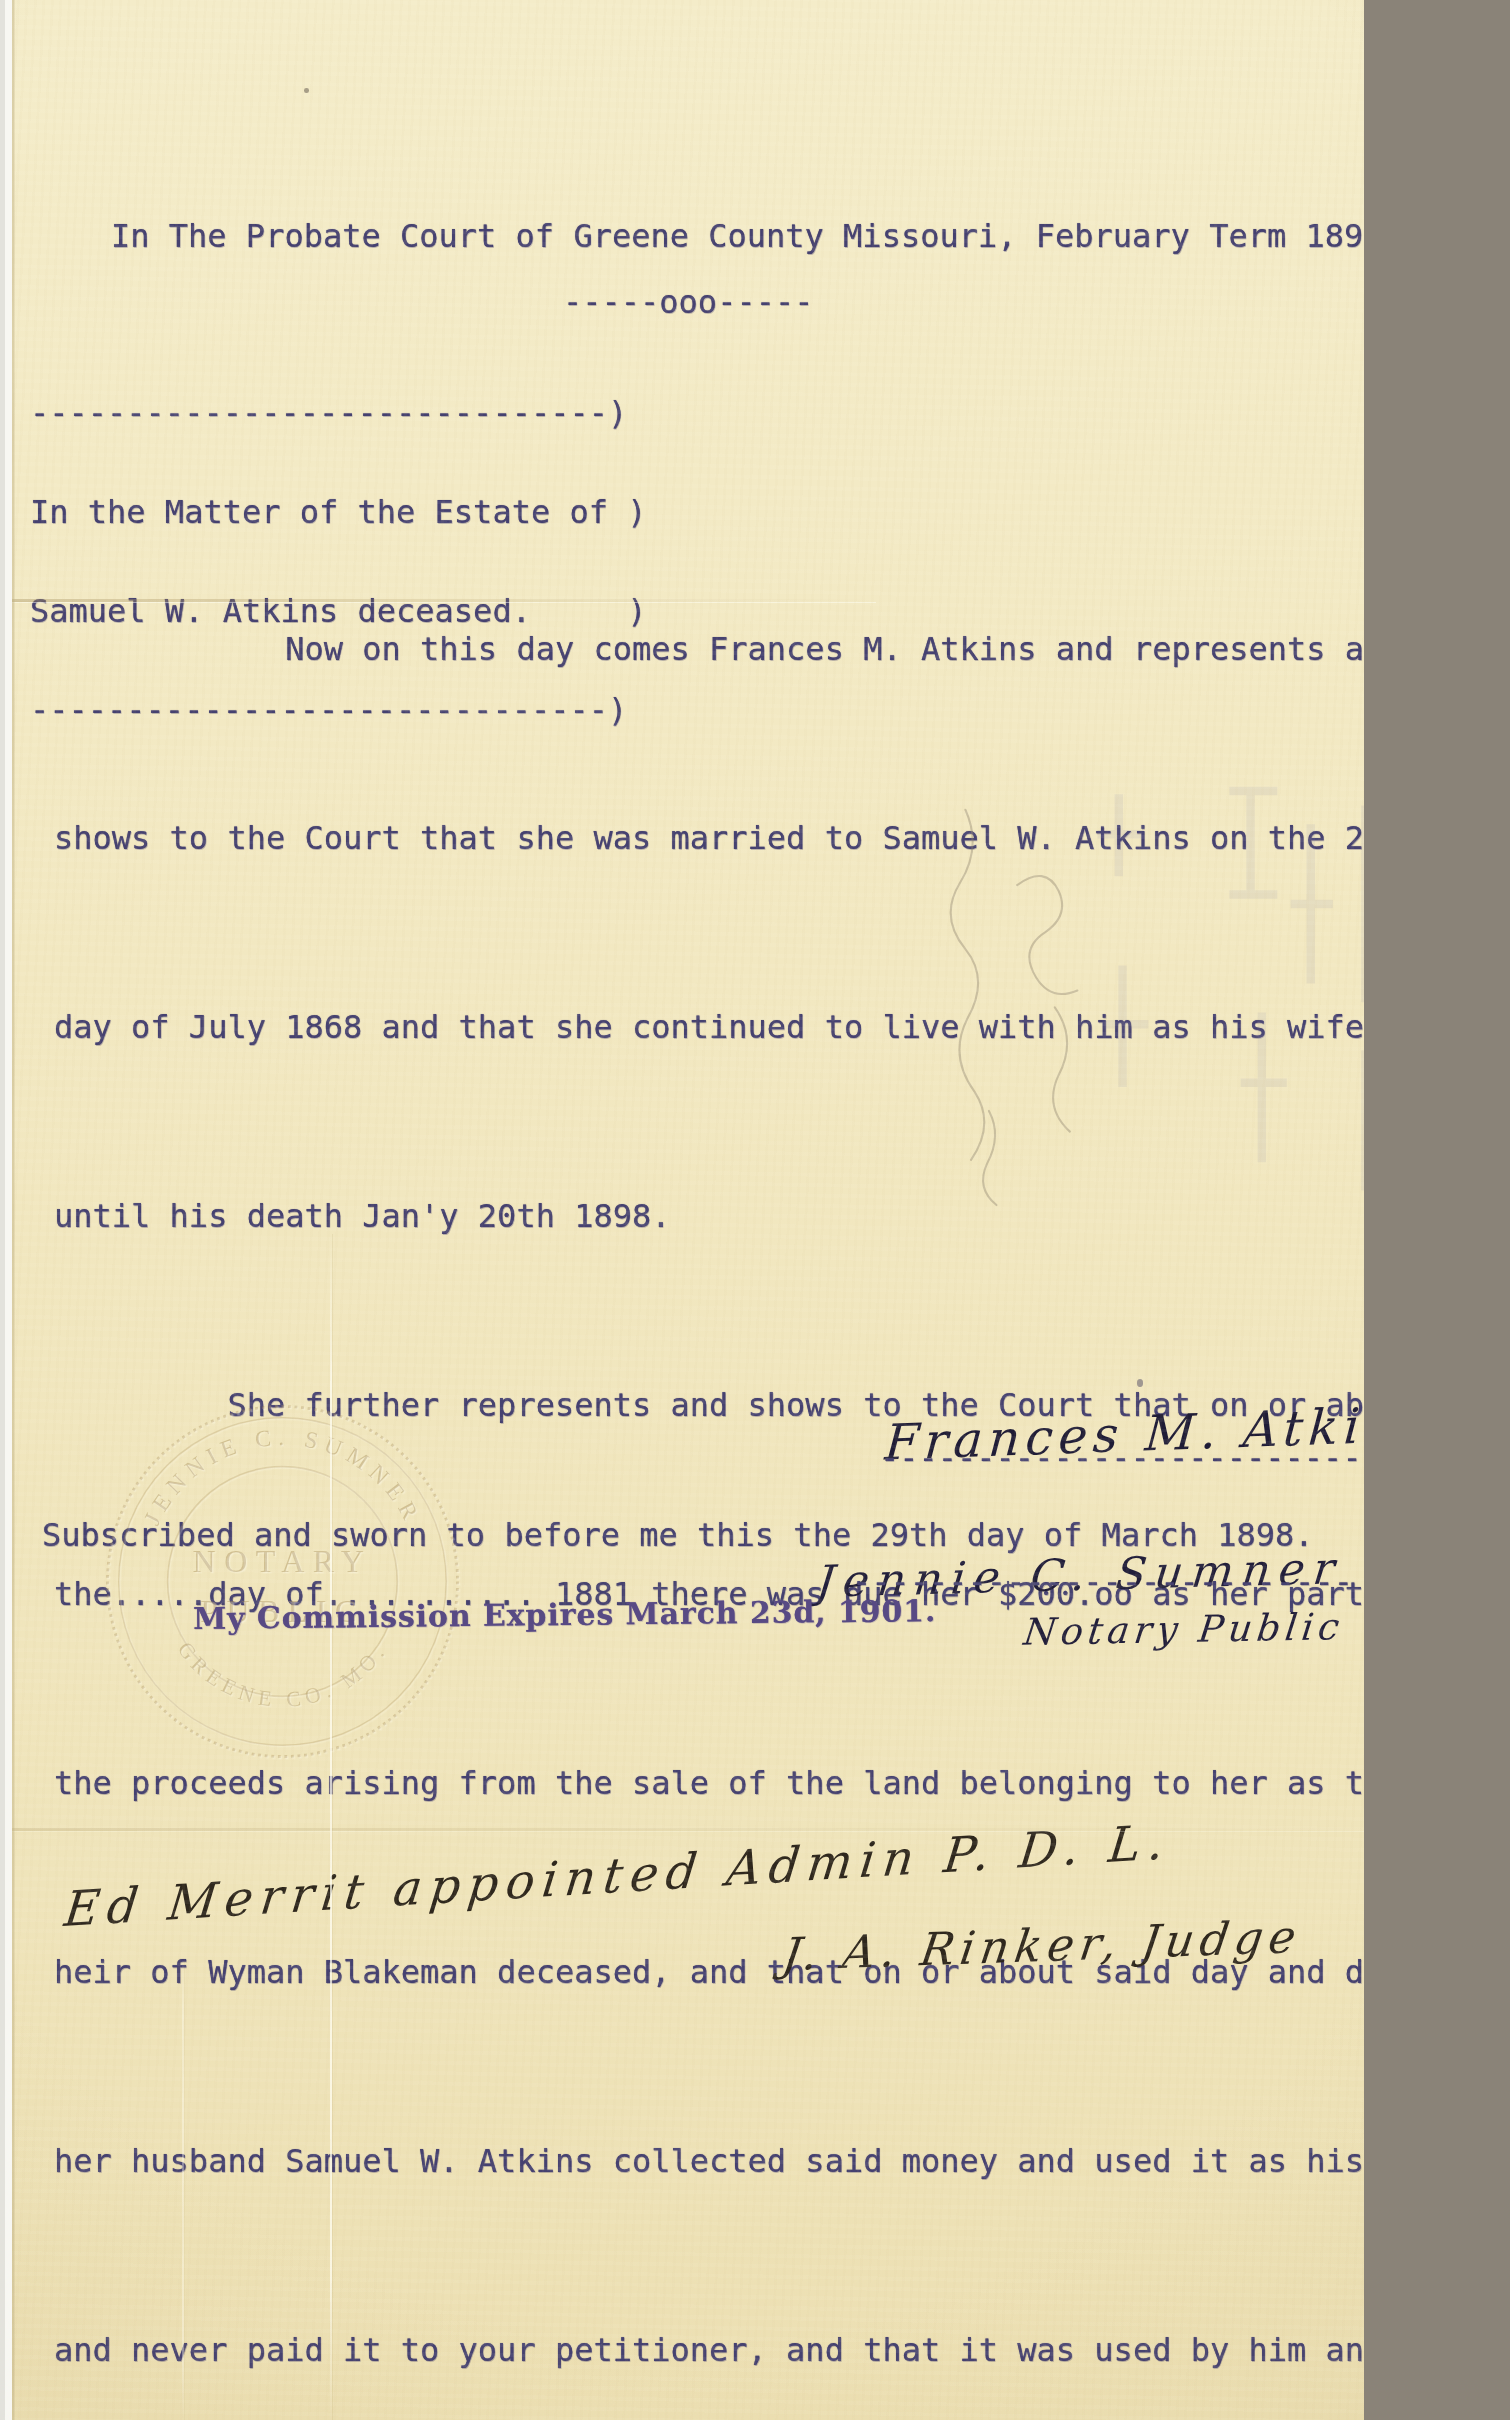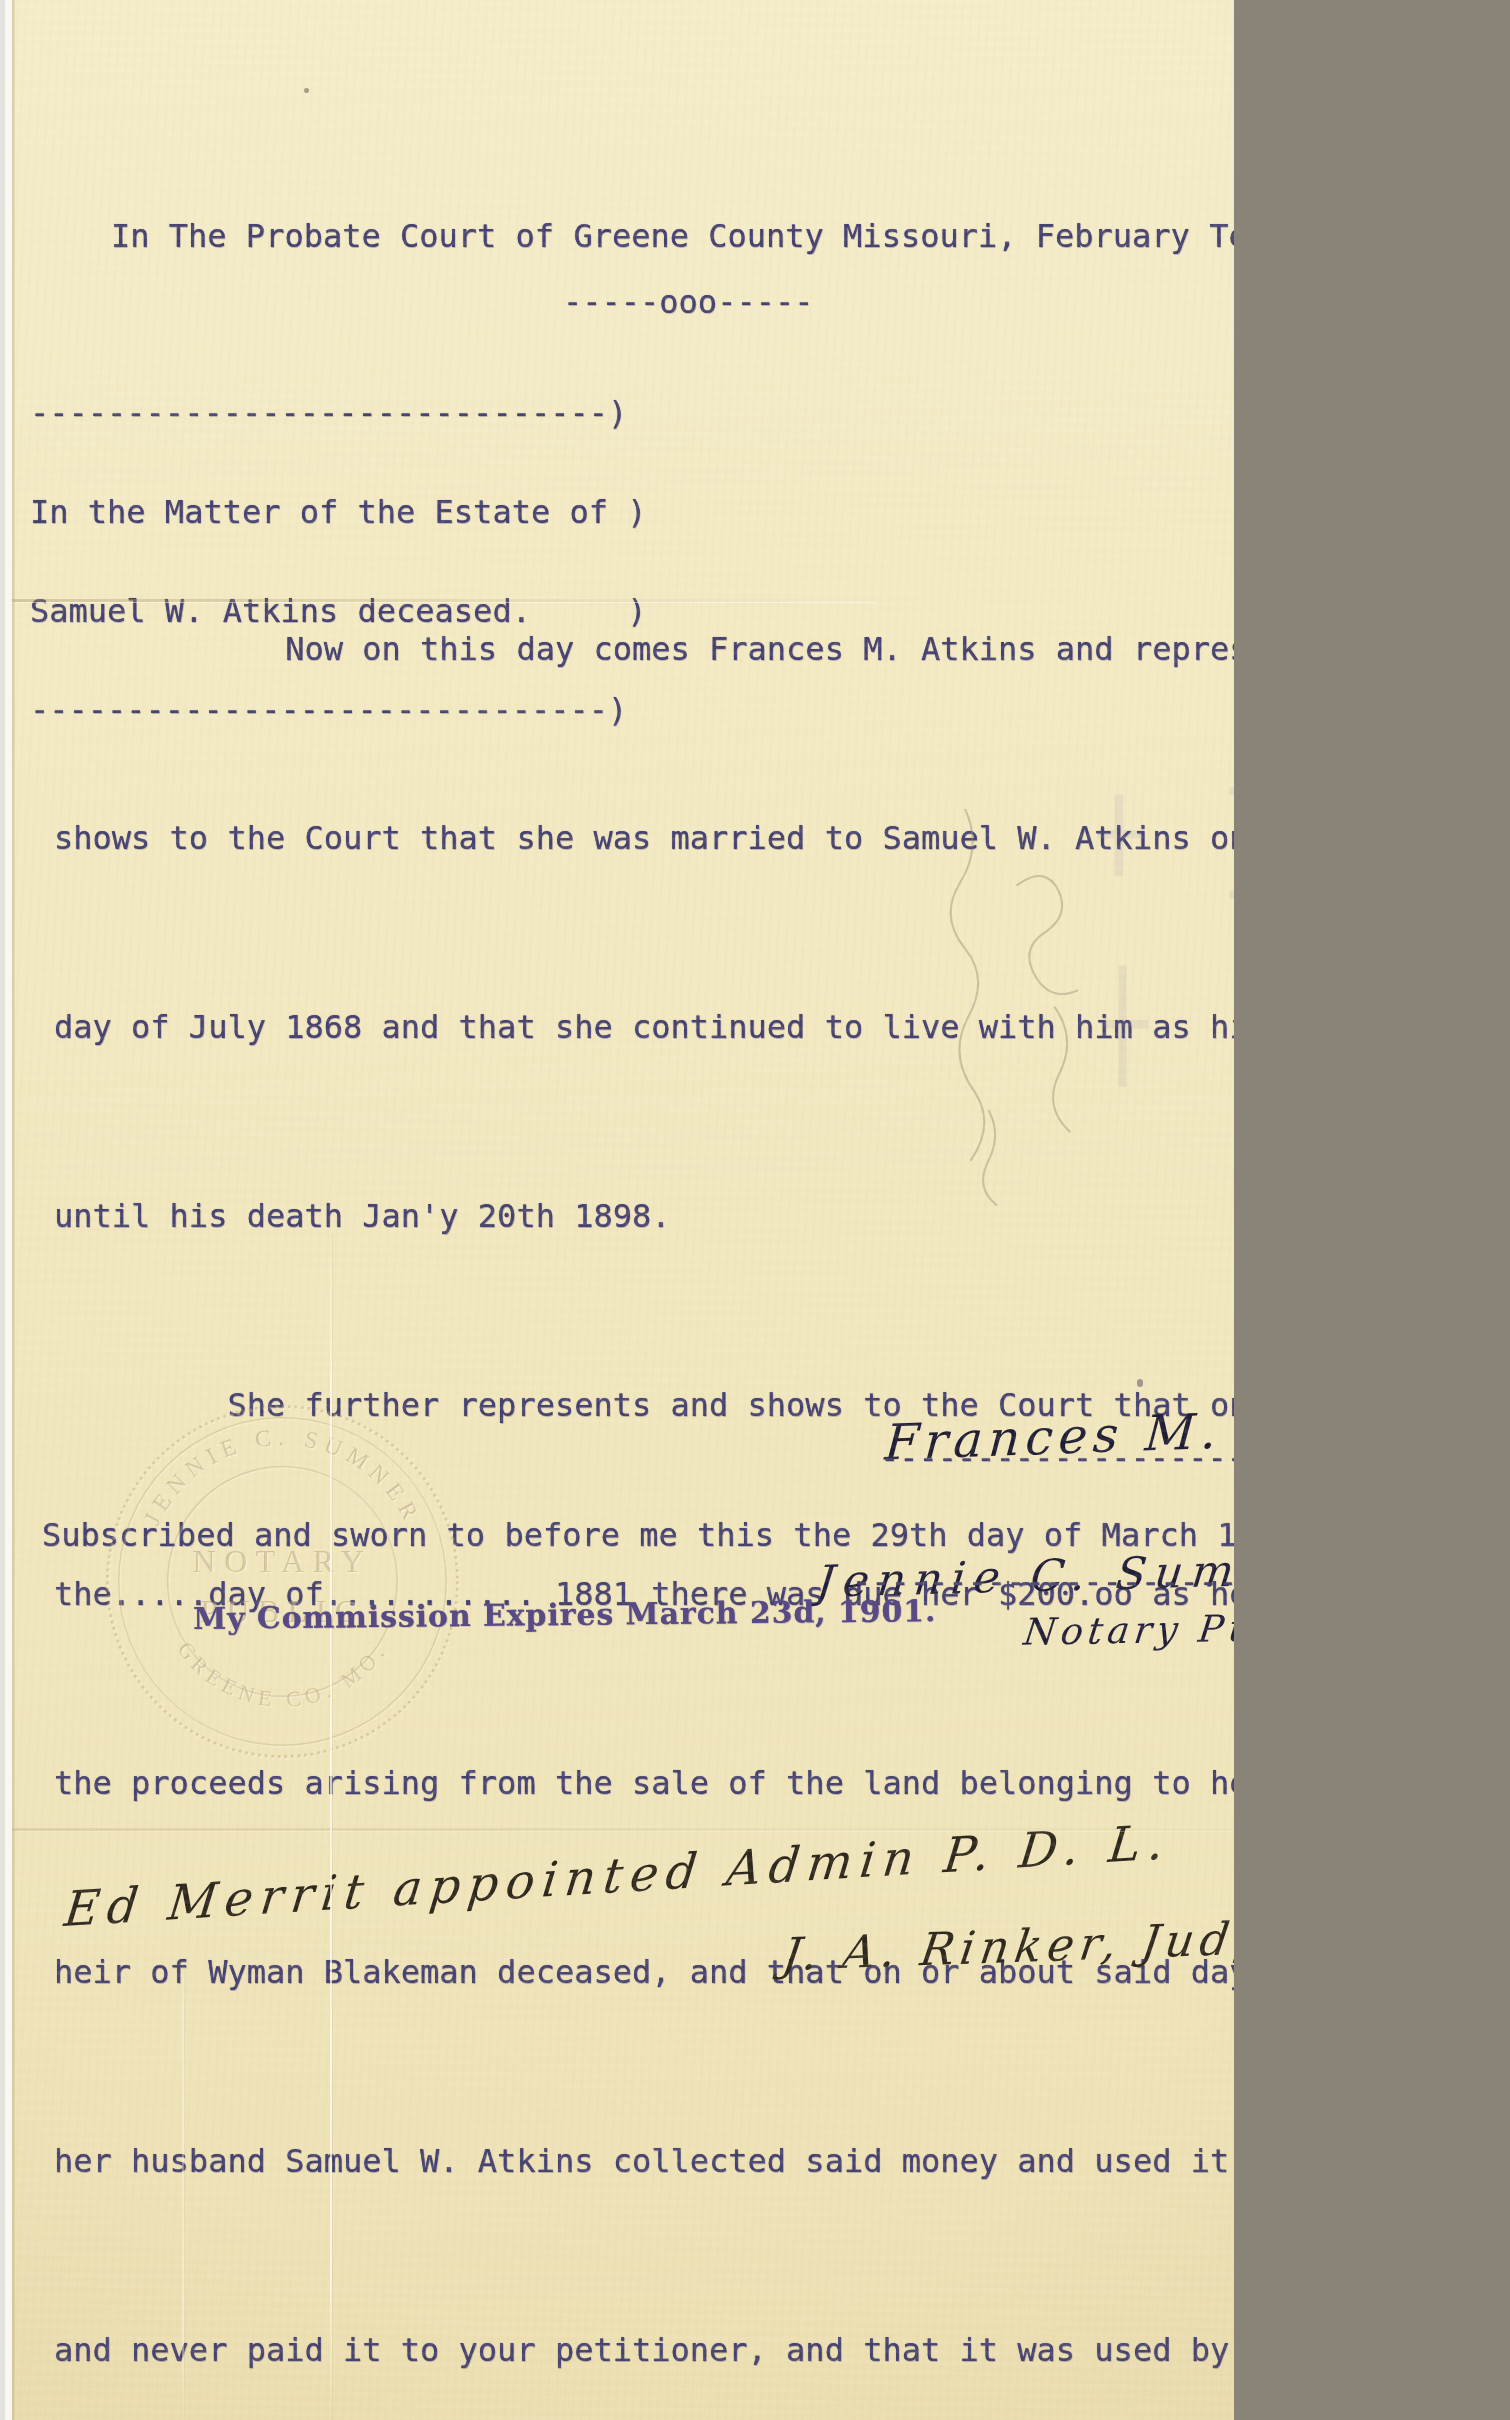--- a/index.html
+++ b/index.html
@@ -1,18 +1,18 @@
 <!DOCTYPE html>
 <html style="font-size:15px"><head>
 <meta charset="utf-8">
 <style>
   html,body{margin:0;padding:0;background:#8a8378;}
   .page{
     position:relative;
-    width:1234px;height:2421px;
+    width:1364px;height:2421px;
     background:linear-gradient(180deg,#f4ecc9 0%,#f2e8c1 40%,#efe4ba 78%,#ecdfb2 100%);
     overflow:hidden;
     font-family:"DejaVu Sans Mono","Liberation Mono",monospace;
   }
   
   .page::after{
     content:"";position:absolute;inset:0;pointer-events:none;
     background:
       repeating-linear-gradient(93deg,rgba(210,190,140,.05) 0 2.8px,rgba(255,255,255,0) 2.8px 8.5px),
       repeating-linear-gradient(1deg,rgba(255,255,240,.05) 0 3.8px,rgba(0,0,0,0) 3.8px 10.4px),

